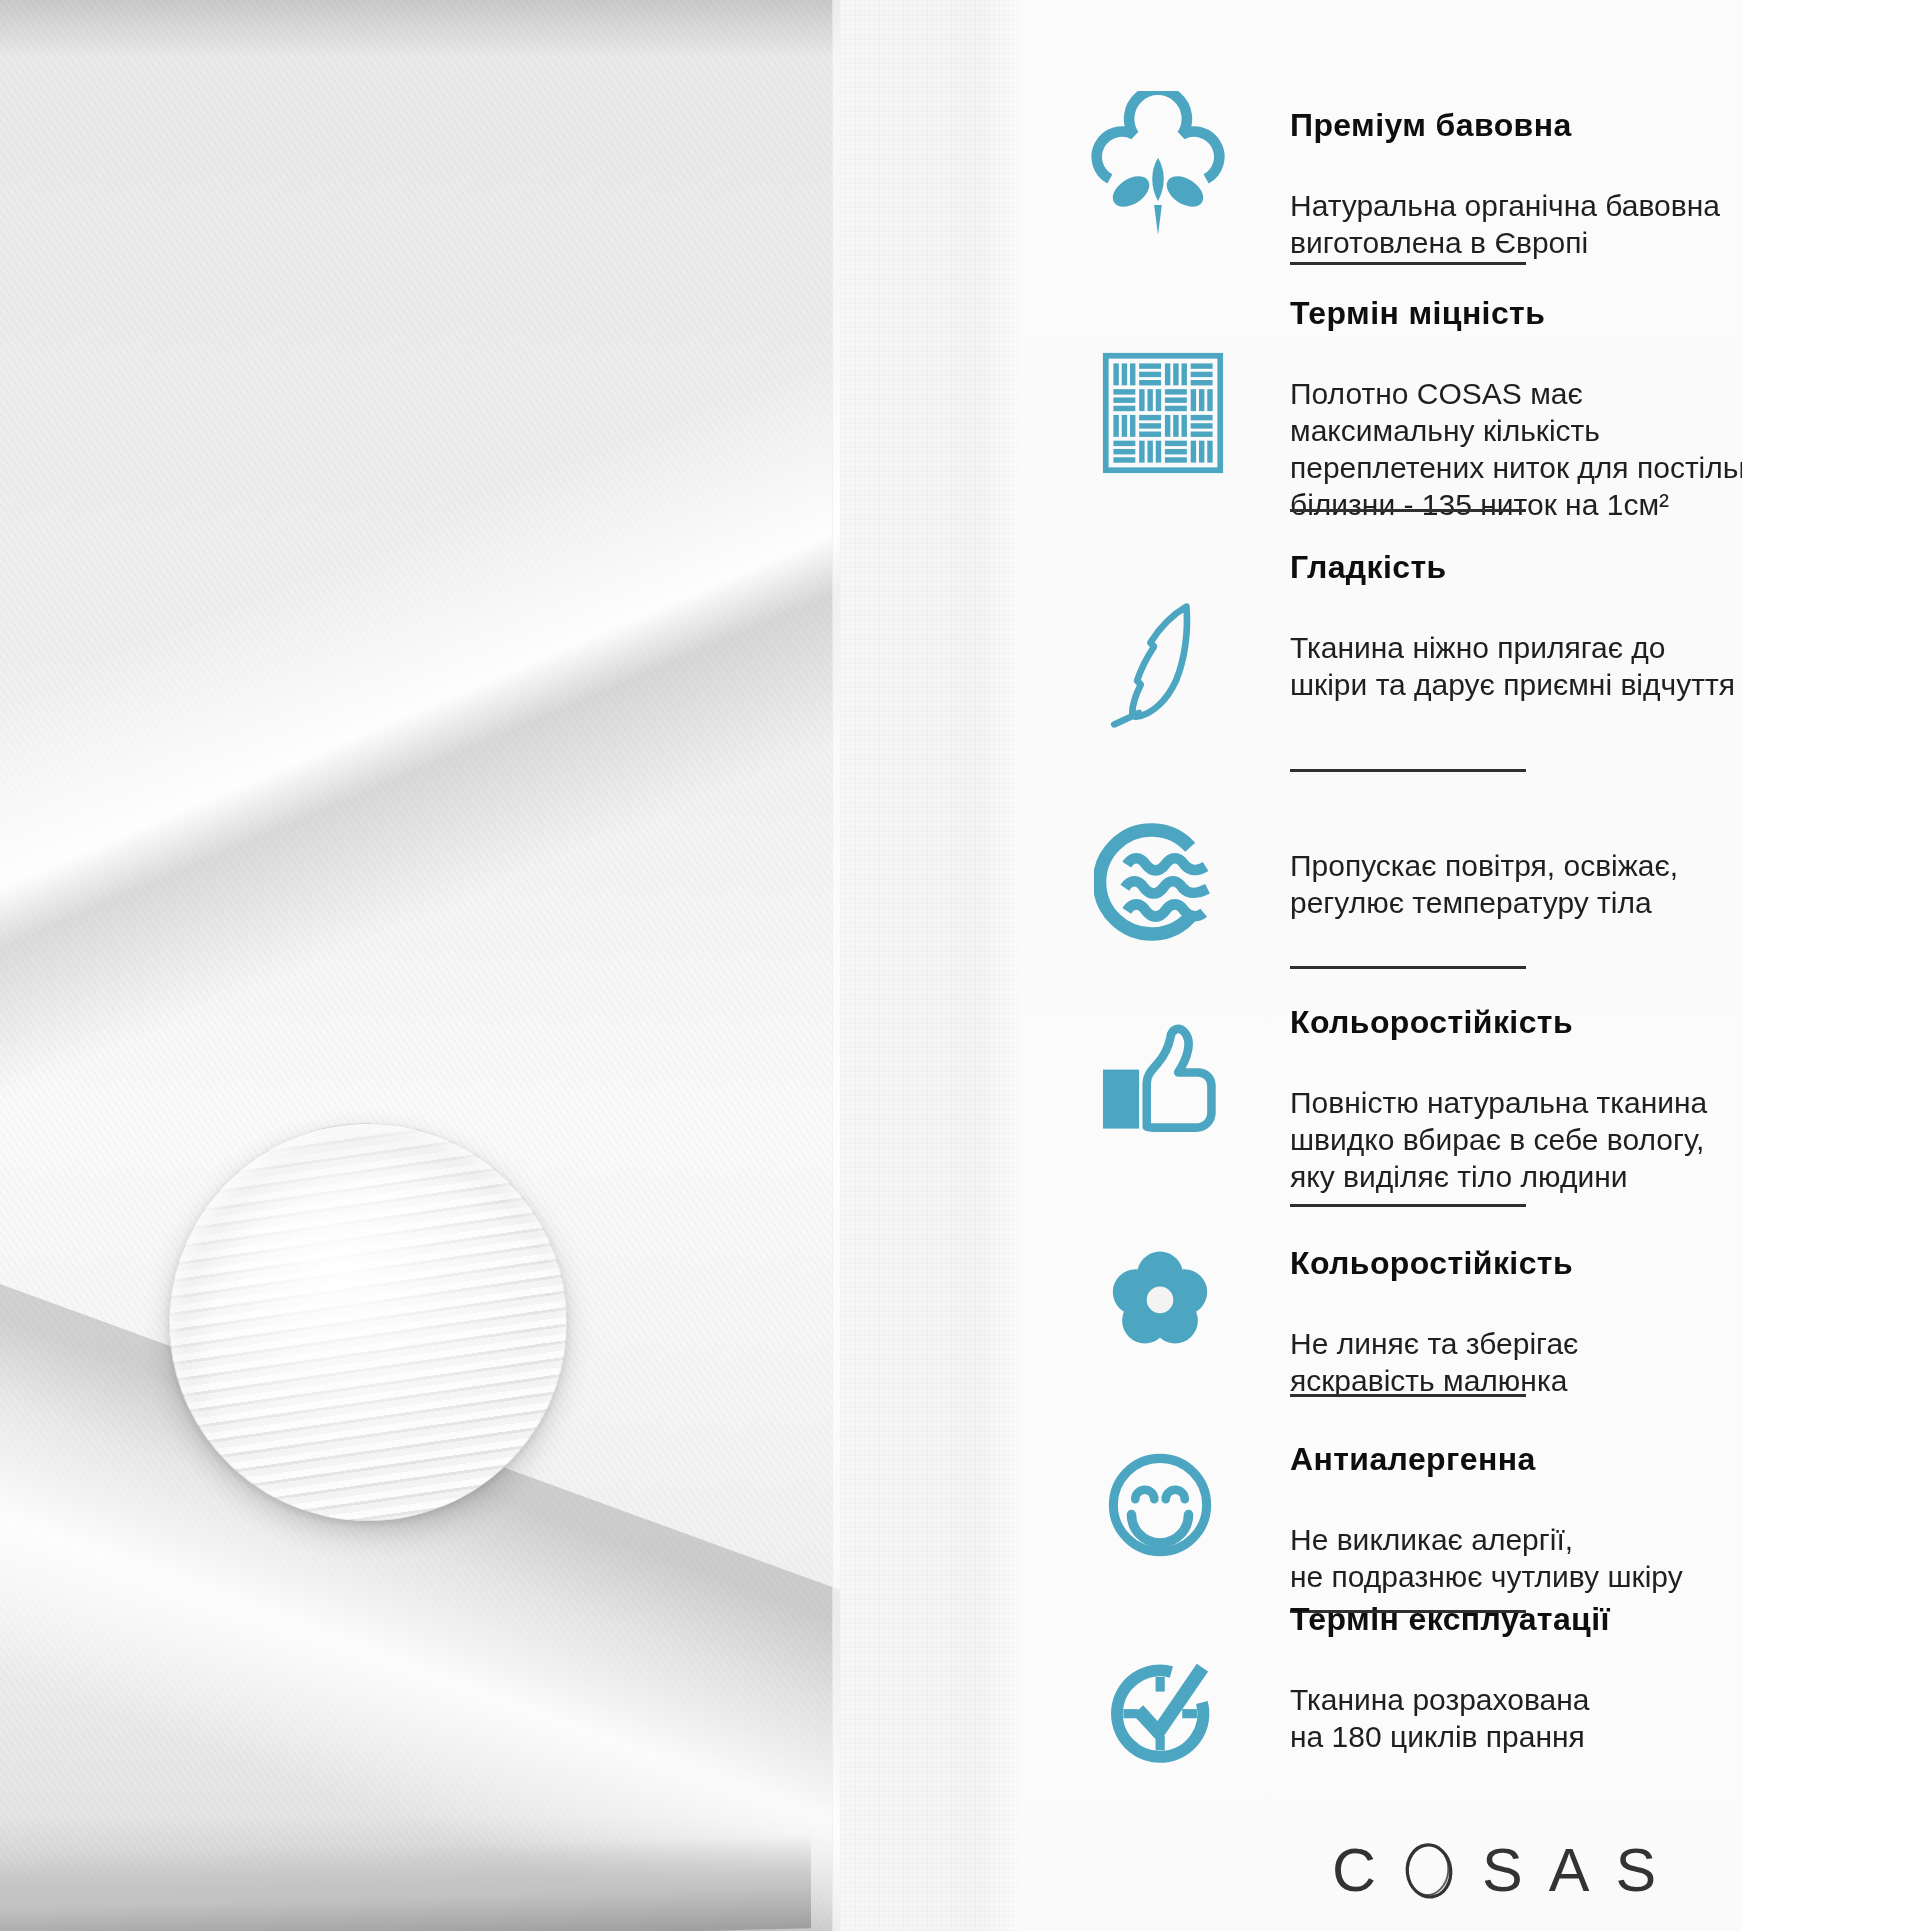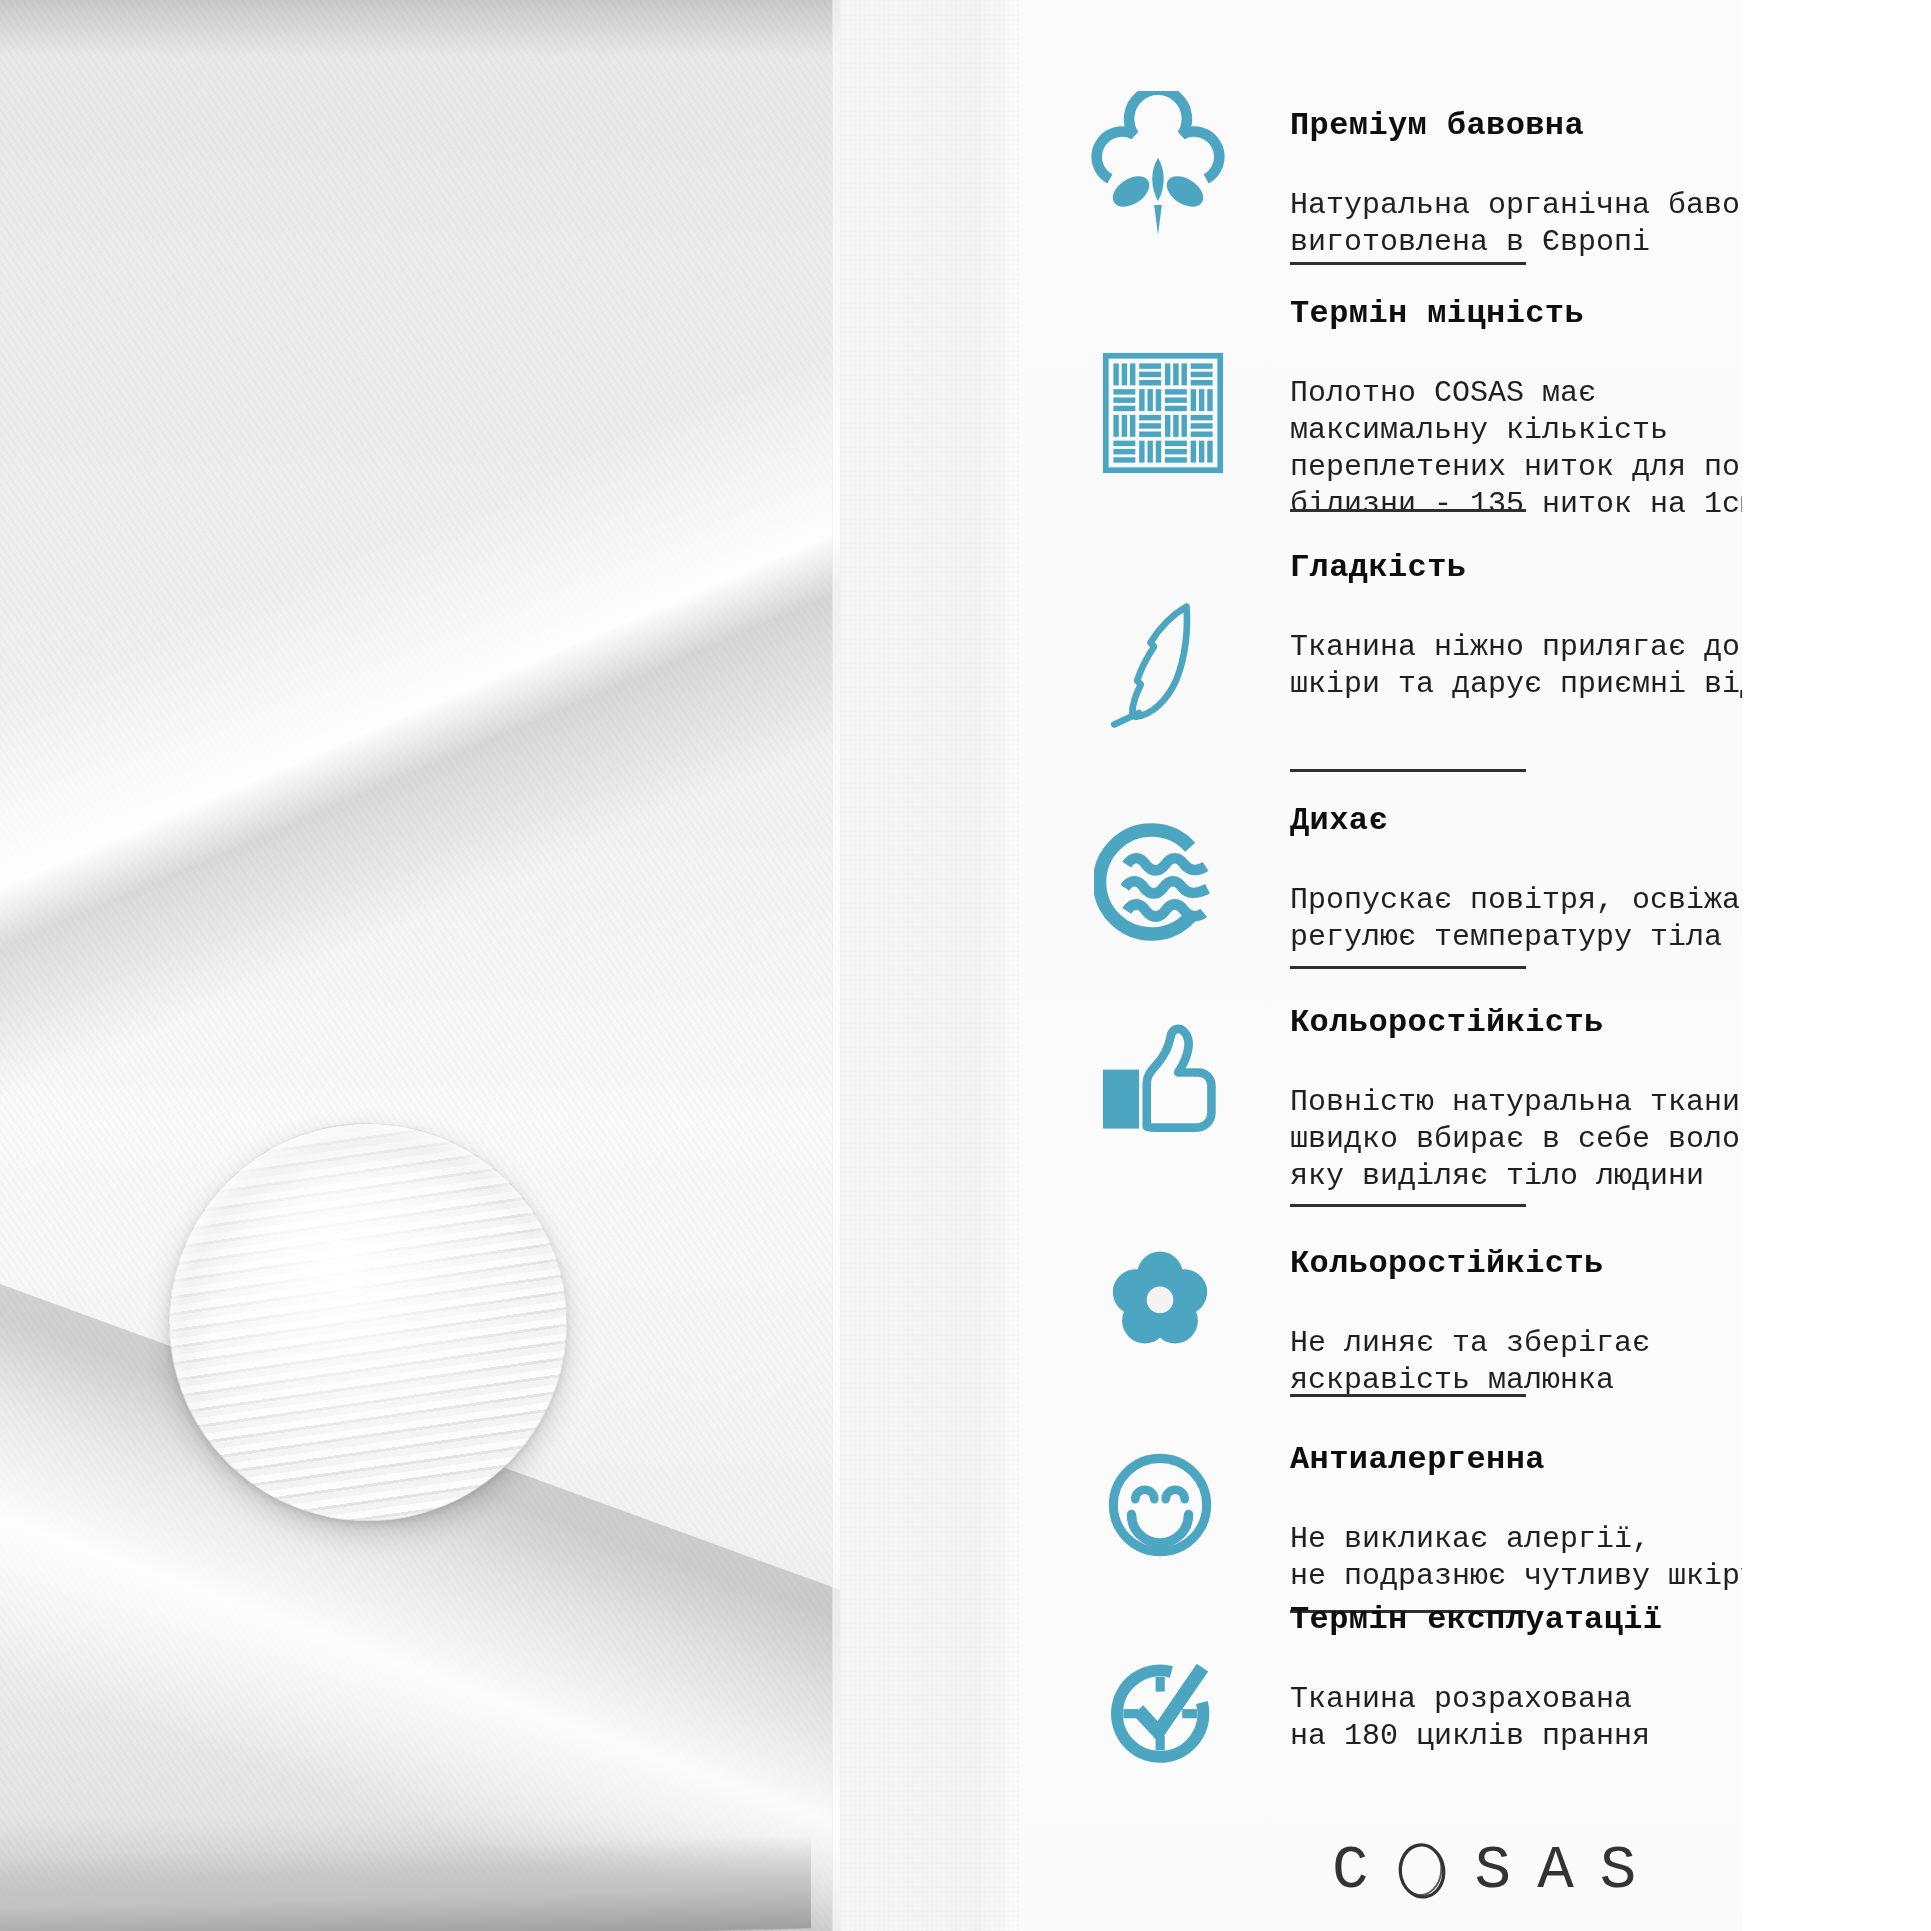--- a/index.html
+++ b/index.html
@@ -1,18 +1,18 @@
 <!DOCTYPE html>
 <html style="--accent: #4DA6C1; --title: #0e0e0e; --text: #1f1f1f; --divider: #2f2f2f; --logo: #333333;"><head>
 <meta charset="utf-8">
 <style>
   html,body{margin:0;padding:0;background:#fff;}
   #canvas{
     position:relative; width:1742px; height:1931px; overflow:hidden;
-    font-family:Liberation Mono, monospace;
+    font-family:Liberation Sans, sans-serif;
     background:#fef9c3;
   }
   
   .backdrop{
     position:absolute; inset:0;
     background:linear-gradient(180deg,#f4f4f4 0%,#f1f1f1 40%,#f5f5f5 70%,#f2f2f2 100%);
   }
   .fabric-mid{
     position:absolute; top:0; left:0; width:1020px; height:1931px;
     background:
@@ -188,21 +188,20 @@
 
   <div class="feature-icon" style="left:1094px; top:819px;">
     <svg width="127" height="126" viewBox="0 0 132 128" fill="none">
       <path d="M 100 28 A 54 54 0 1 0 100 100" stroke="var(--accent)" stroke-width="14" fill="none"></path>
       <path d="M 34 46 C 40 37 48 37 54 46 C 60 54 68 54 74 46 C 80 37 88 37 94 46 C 100 53 108 53 116 48" stroke="var(--accent)" stroke-width="11" fill="none"></path>
       <path d="M 32 70 C 38 61 46 61 52 70 C 58 78 66 78 72 70 C 78 61 86 61 92 70 C 98 77 106 77 118 71" stroke="var(--accent)" stroke-width="11" fill="none"></path>
       <path d="M 34 94 C 40 85 48 85 54 94 C 60 102 68 102 74 94 C 80 85 88 85 94 94 C 100 101 108 101 114 96" stroke="var(--accent)" stroke-width="11" fill="none"></path>
     </svg>
   </div>
   <div class="feature-text" style="top:803px;">
-    <div class="f-title">Дихає</div>
     <div class="f-body">Пропускає повітря, освіжає,
 регулює температуру тіла</div>
   </div>
   <div class="divider" style="top:966px;"></div>
 
   <div class="feature-icon" style="left:1099px; top:1022px;">
     <svg width="124" height="118" viewBox="0 0 130 124" fill="none">
       <rect x="4" y="50" width="38" height="62" fill="var(--accent)"></rect>
       <path d="M 50 110 V 64 C 50 56 55 51 61 44 C 68 36 73 26 75 16 C 76 7 84 5 89 10 C 94 15 95 23 93 31 C 91 40 87 47 83 53 H 104 C 112 53 118 59 118 67 V 95 C 118 104 111 111 102 111 H 58 C 55 111 52 111 50 110 Z" stroke="var(--accent)" stroke-width="9" stroke-linejoin="round" fill="none"></path>
     </svg>

